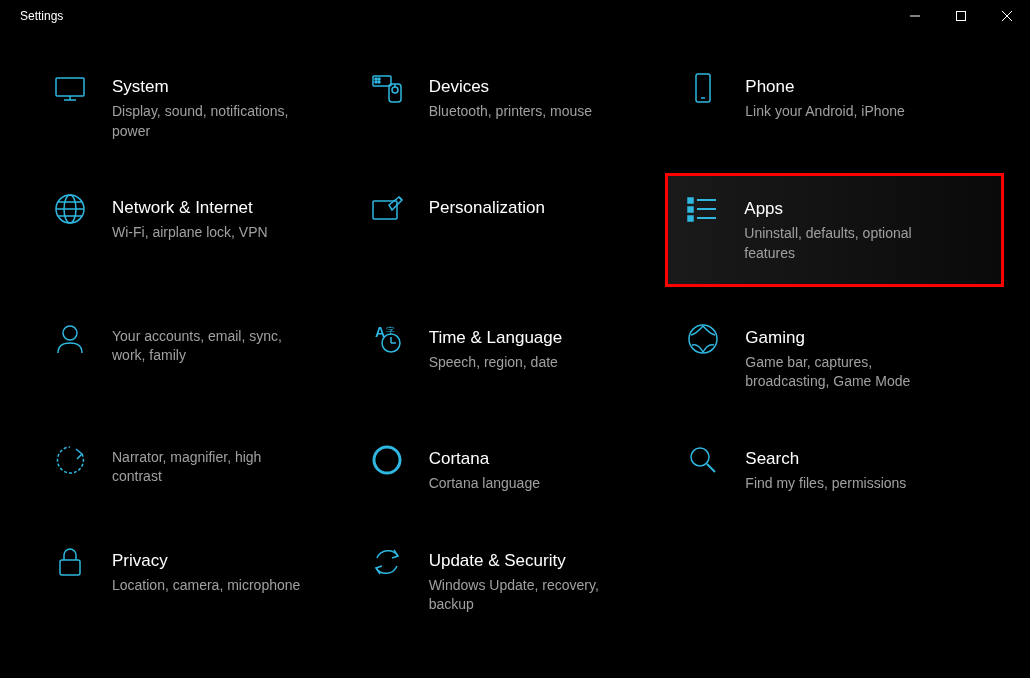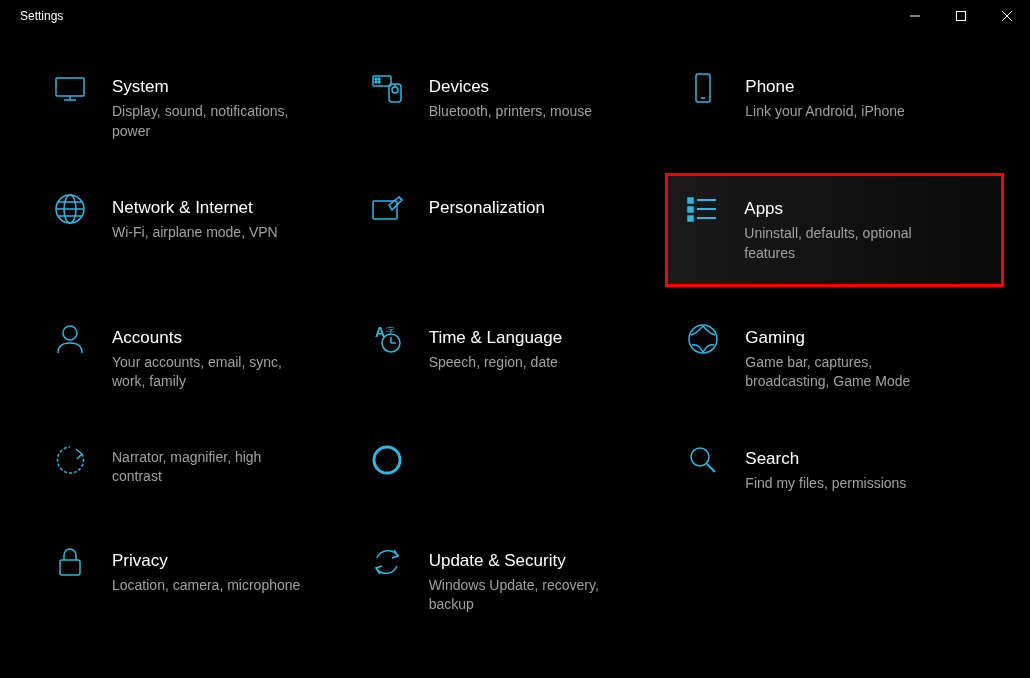--- a/index.html
+++ b/index.html
@@ -180,21 +180,21 @@
         <svg viewBox="0 0 36 36">
             <circle cx="18" cy="18" r="14"></circle>
             <ellipse cx="18" cy="18" rx="6" ry="14"></ellipse>
             <line x1="4" y1="18" x2="32" y2="18"></line>
             <line x1="6" y1="11" x2="30" y2="11"></line>
             <line x1="6" y1="25" x2="30" y2="25"></line>
           </svg>
       </div>
       <div class="tile-text">
         <span class="tile-title">Network &amp; Internet</span>
-        <span class="tile-desc">Wi-Fi, airplane mode, VPN</span>
+        <span class="tile-desc">Wi-Fi, airplane lock, VPN</span>
       </div>
     </div>
 
     <div class="tile">
       <div class="tile-icon">
         <svg viewBox="0 0 36 36">
             <rect x="4" y="10" width="24" height="18" rx="1"></rect>
             <path d="M 20 14 L 30 6 L 33 9 L 23 19 Z"></path>
             <line x1="30" y1="6" x2="33" y2="9"></line>
           </svg>
@@ -222,21 +222,20 @@
     </div>
 
     <div class="tile">
       <div class="tile-icon">
         <svg viewBox="0 0 36 36">
             <circle cx="18" cy="12" r="7"></circle>
             <path d="M 6 32 Q 6 22 18 22 Q 30 22 30 32"></path>
           </svg>
       </div>
       <div class="tile-text">
-        <span class="tile-title">Accounts</span>
         <span class="tile-desc">Your accounts, email, sync, work, family</span>
       </div>
     </div>
 
     <div class="tile">
       <div class="tile-icon">
         <svg viewBox="0 0 36 36">
             <text x="6" y="16" font-size="14" fill="#2fb7e0" stroke="none" font-weight="bold">A</text>
             <circle cx="22" cy="22" r="9"></circle>
             <line x1="22" y1="22" x2="22" y2="16"></line>
@@ -274,20 +273,24 @@
         <span class="tile-desc">Narrator, magnifier, high contrast</span>
       </div>
     </div>
 
     <div class="tile">
       <div class="tile-icon">
         <svg viewBox="0 0 36 36">
             <circle cx="18" cy="18" r="13" stroke-width="3"></circle>
           </svg>
       </div>
+      <div class="tile-text">
+        <span class="tile-title">Cortana</span>
+        <span class="tile-desc">Cortana language</span>
+      </div>
     </div>
 
     <div class="tile">
       <div class="tile-icon">
         <svg viewBox="0 0 36 36">
             <circle cx="15" cy="15" r="9"></circle>
             <line x1="22" y1="22" x2="30" y2="30" stroke-width="2"></line>
           </svg>
       </div>
       <div class="tile-text">

